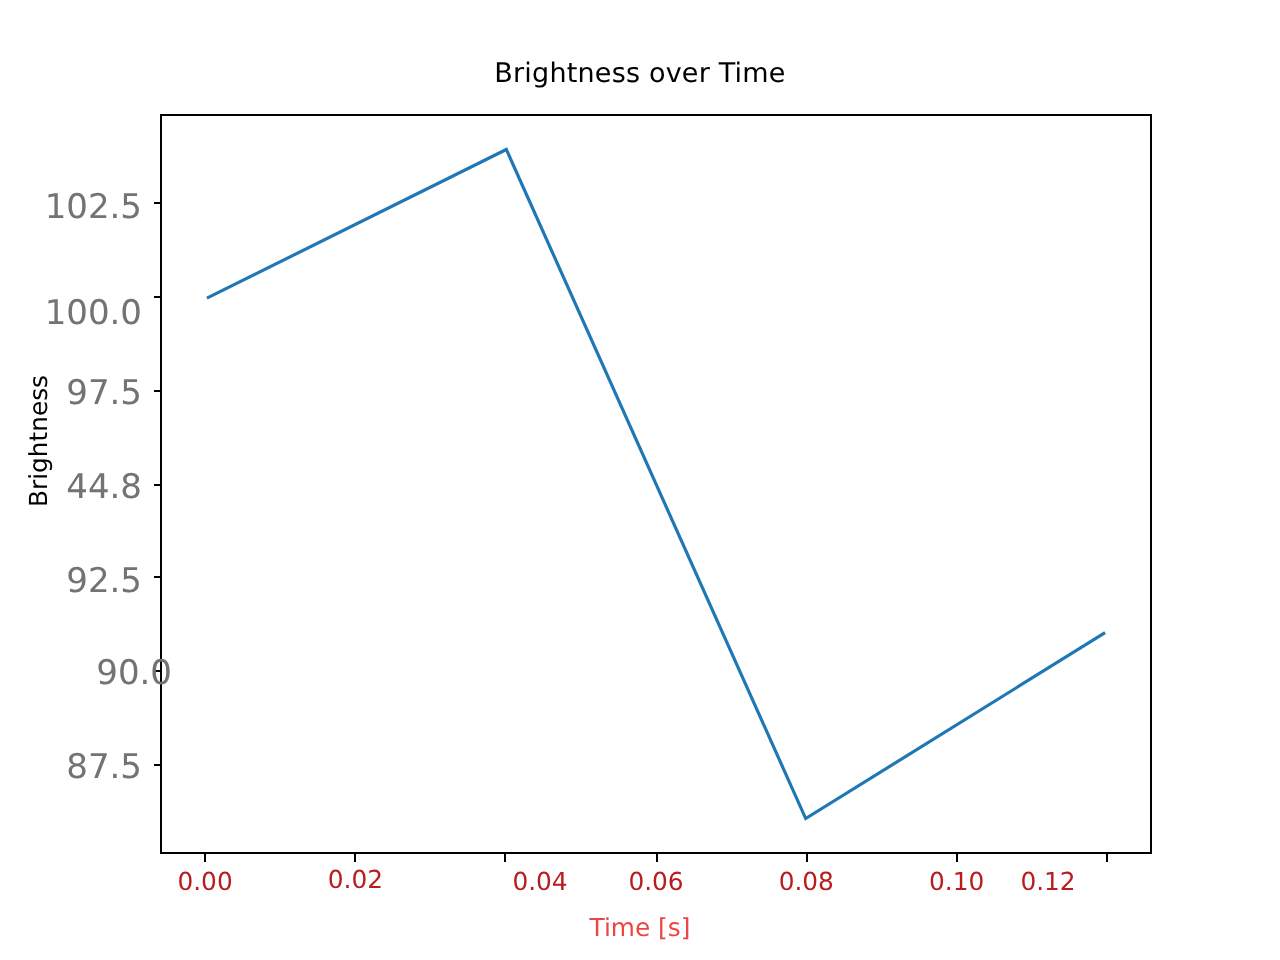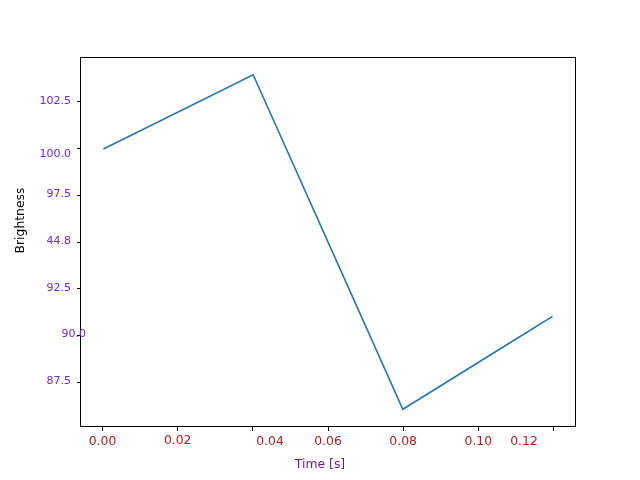--- a/index.html
+++ b/index.html
@@ -41,22 +41,22 @@
     left: 0;
     top: 0;
     width: 100%;
     height: 100%;
     display: block;
   }
   .ytick-label {
     position: absolute;
     right: 645px; 
     text-align: right;
-    font-size: 11px;
-    color: #6d28d9;
+    font-size: 17px;
+    color: #737373;
     white-space: nowrap;
   }
   .xtick-label {
     position: absolute;
     text-align: center;
     font-size: 12.4px;
     color: #b91c1c;
     white-space: nowrap;
     transform: translateX(-50%);
   }
@@ -74,39 +74,40 @@
     height: 3.5px;
     background: #000000;
   }
   #xlabel {
     position: absolute;
     left: 0;
     top: 456px;
     width: 640px;
     text-align: center;
     font-size: 12.4px;
-    color: #701a75;
+    color: #ef4444;
   }
   #ylabel {
     position: absolute;
     left: -26px;
     top: 213px;
     width: 90px;
     text-align: center;
     font-size: 12.4px;
     color: #000000;
     transform: rotate(-90deg);
     transform-origin: center center;
   }
 </style>
 </head>
 <body>
 
 <div id="figure" style="background: rgb(255, 255, 255);">
 
+  <div id="chart-title">Brightness over Time</div>
 
   <div id="axes" style="border-color: rgb(0, 0, 0);">
     <svg id="plot-svg" viewBox="0 0 496 370" preserveAspectRatio="none">
       <polyline id="data-line" fill="none" stroke="#1f77b4" stroke-width="1.6" stroke-linejoin="miter" stroke-linecap="butt" points="22.55,91.57 172.85,16.82 323.15,353.18 473.45,259.75"></polyline>
     </svg>
   </div>
 
   <div id="ytick-marks">
       <div class="ytick-mark" style="top: 381.652px;"></div>
       <div class="ytick-mark" style="top: 334.934px;"></div>

